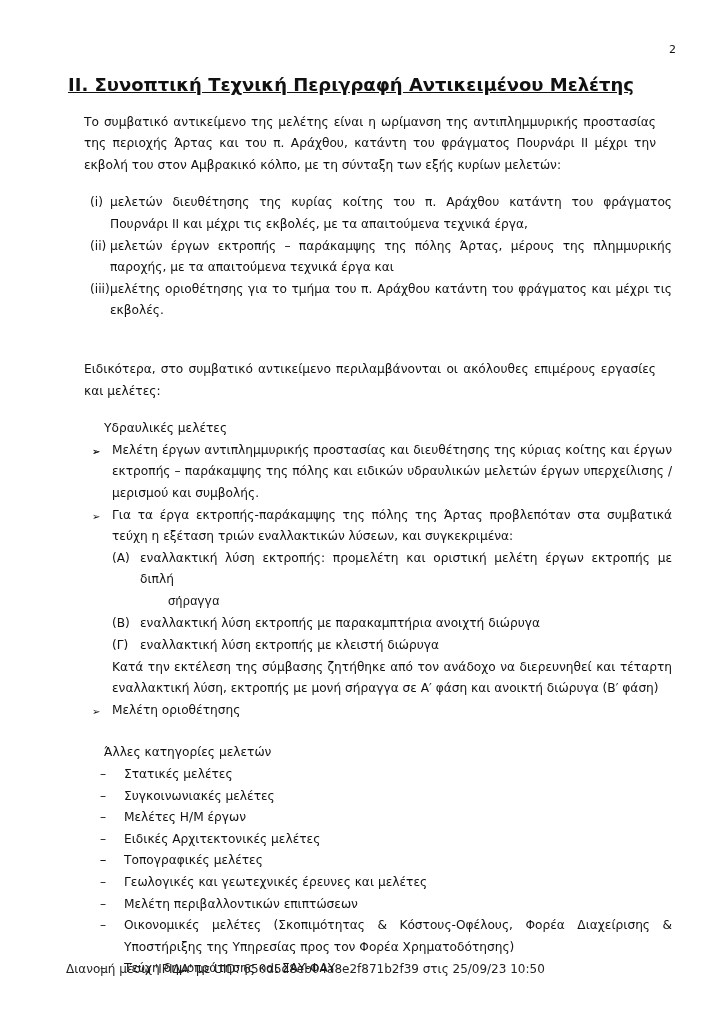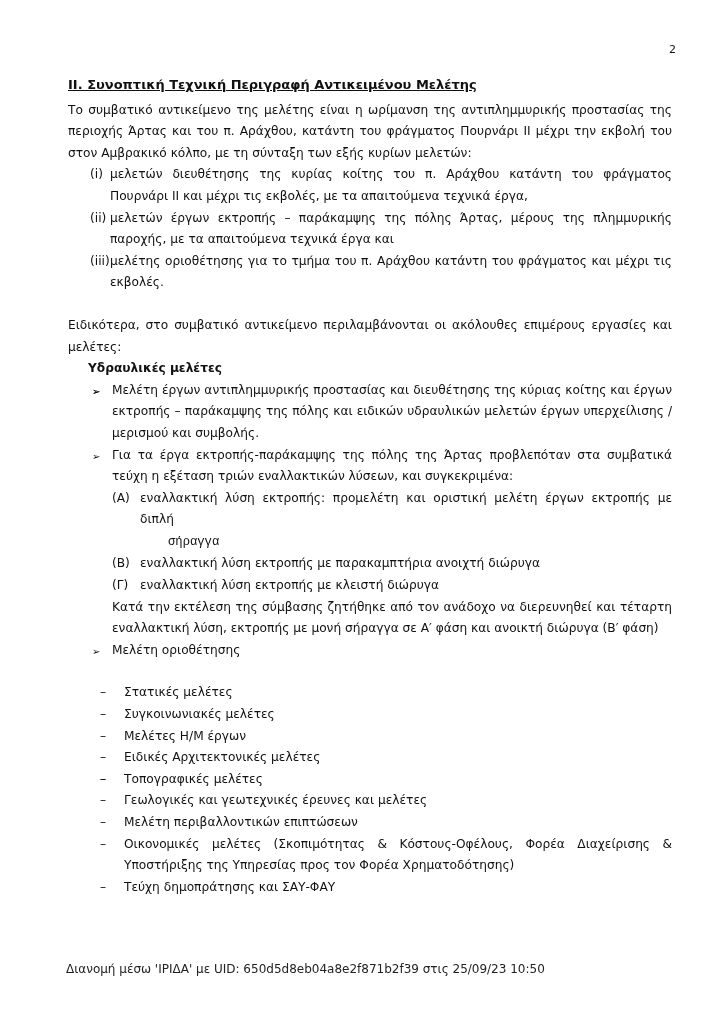--- a/index.html
+++ b/index.html
@@ -3,27 +3,27 @@
 <meta charset="utf-8">
 <style>
   html, body { margin: 0; padding: 0; background: #ffffff; }
   body {
     width: 724px; height: 1023px; position: relative; overflow: hidden;
     font-family: "DejaVu Sans", sans-serif; color: #111;
     font-size: 12.2px;
   }
   .page-num { position: absolute; right: 48px; top: 43px; font-size: 11px; }
   .content { position: absolute; left: 68px; width: 604px; top: 74px; line-height: 21.6px; }
-  .heading { font-weight: bold; text-decoration: underline; margin: 0 0 4px 0; font-size: 13px; }
-  .just { text-align: justify; text-align-last: left; margin: 0; }
+  .heading { font-weight: bold; text-decoration: underline; margin: 0 0 4px 0; font-size: 18px; }
+  .just { text-align: justify; text-align-last: left; margin: 16px; }
   .enum { margin: 0; padding: 0; list-style: none; }
   .enum li { position: relative; padding-left: 42px; text-align: justify; }
   .enum li .mk { position: absolute; left: 22px; }
   .gap { height: 21px; }
-  .sub { font-weight: bold; margin-left: 20px; }
+  .sub { font-weight: normal; margin-left: 36px; }
   .arrow-list { margin: 0; padding: 0; list-style: none; }
   .arrow-list > li { position: relative; padding-left: 44px; text-align: justify; }
   .arrow-list > li > .arr { position: absolute; left: 24px; font-size: 10px; top: 1px; }
   .alt { position: relative; padding-left: 28px; text-align: justify; }
   .alt .mk { position: absolute; left: 0; }
   .alt .cont { padding-left: 28px; display: inline; font-family: Liberation Mono, monospace; }
   .dash-list { margin: 0; padding: 0; list-style: none; }
   .dash-list li { position: relative; padding-left: 56px; text-align: justify; }
   .dash-list li .d { position: absolute; left: 32px; }
   .footer { position: absolute; left: 66px; top: 962px; font-size: 12px; color: #222; }
@@ -56,20 +56,21 @@
       <div class="alt"><span class="mk">(Α)</span><span>εναλλακτική λύση εκτροπής: προμελέτη και οριστική μελέτη έργων εκτροπής με διπλή</span><br><span class="cont">σήραγγα</span></div>
       <div class="alt"><span class="mk">(Β)</span><span>εναλλακτική λύση εκτροπής με παρακαμπτήρια ανοιχτή διώρυγα</span></div>
       <div class="alt"><span class="mk">(Γ)</span><span>εναλλακτική λύση εκτροπής με κλειστή διώρυγα</span></div>
       <div style="text-align: justify;">Κατά την εκτέλεση της σύμβασης ζητήθηκε από τον ανάδοχο να διερευνηθεί και τέταρτη εναλλακτική λύση, εκτροπής με μονή σήραγγα σε Α′ φάση και ανοικτή διώρυγα (Β′ φάση)</div>
     </li>
     <li><span class="arr">➢</span><span>Μελέτη οριοθέτησης</span></li>
   </ul>
 
   <div class="gap"></div>
 
+  <div class="sub">Άλλες κατηγορίες μελετών</div>
 
   <ul class="dash-list">
     <li><span class="d">–</span><span>Στατικές μελέτες</span></li>
     <li><span class="d">–</span><span>Συγκοινωνιακές μελέτες</span></li>
     <li><span class="d">–</span><span>Μελέτες Η/Μ έργων</span></li>
     <li><span class="d">–</span><span>Ειδικές Αρχιτεκτονικές μελέτες</span></li>
     <li><span class="d">–</span></li>
     <li><span class="d">–</span><span>Τοπογραφικές μελέτες</span></li>
     <li><span class="d">–</span><span>Γεωλογικές και γεωτεχνικές έρευνες και μελέτες</span></li>
     <li><span class="d">–</span><span>Μελέτη περιβαλλοντικών επιπτώσεων</span></li>

